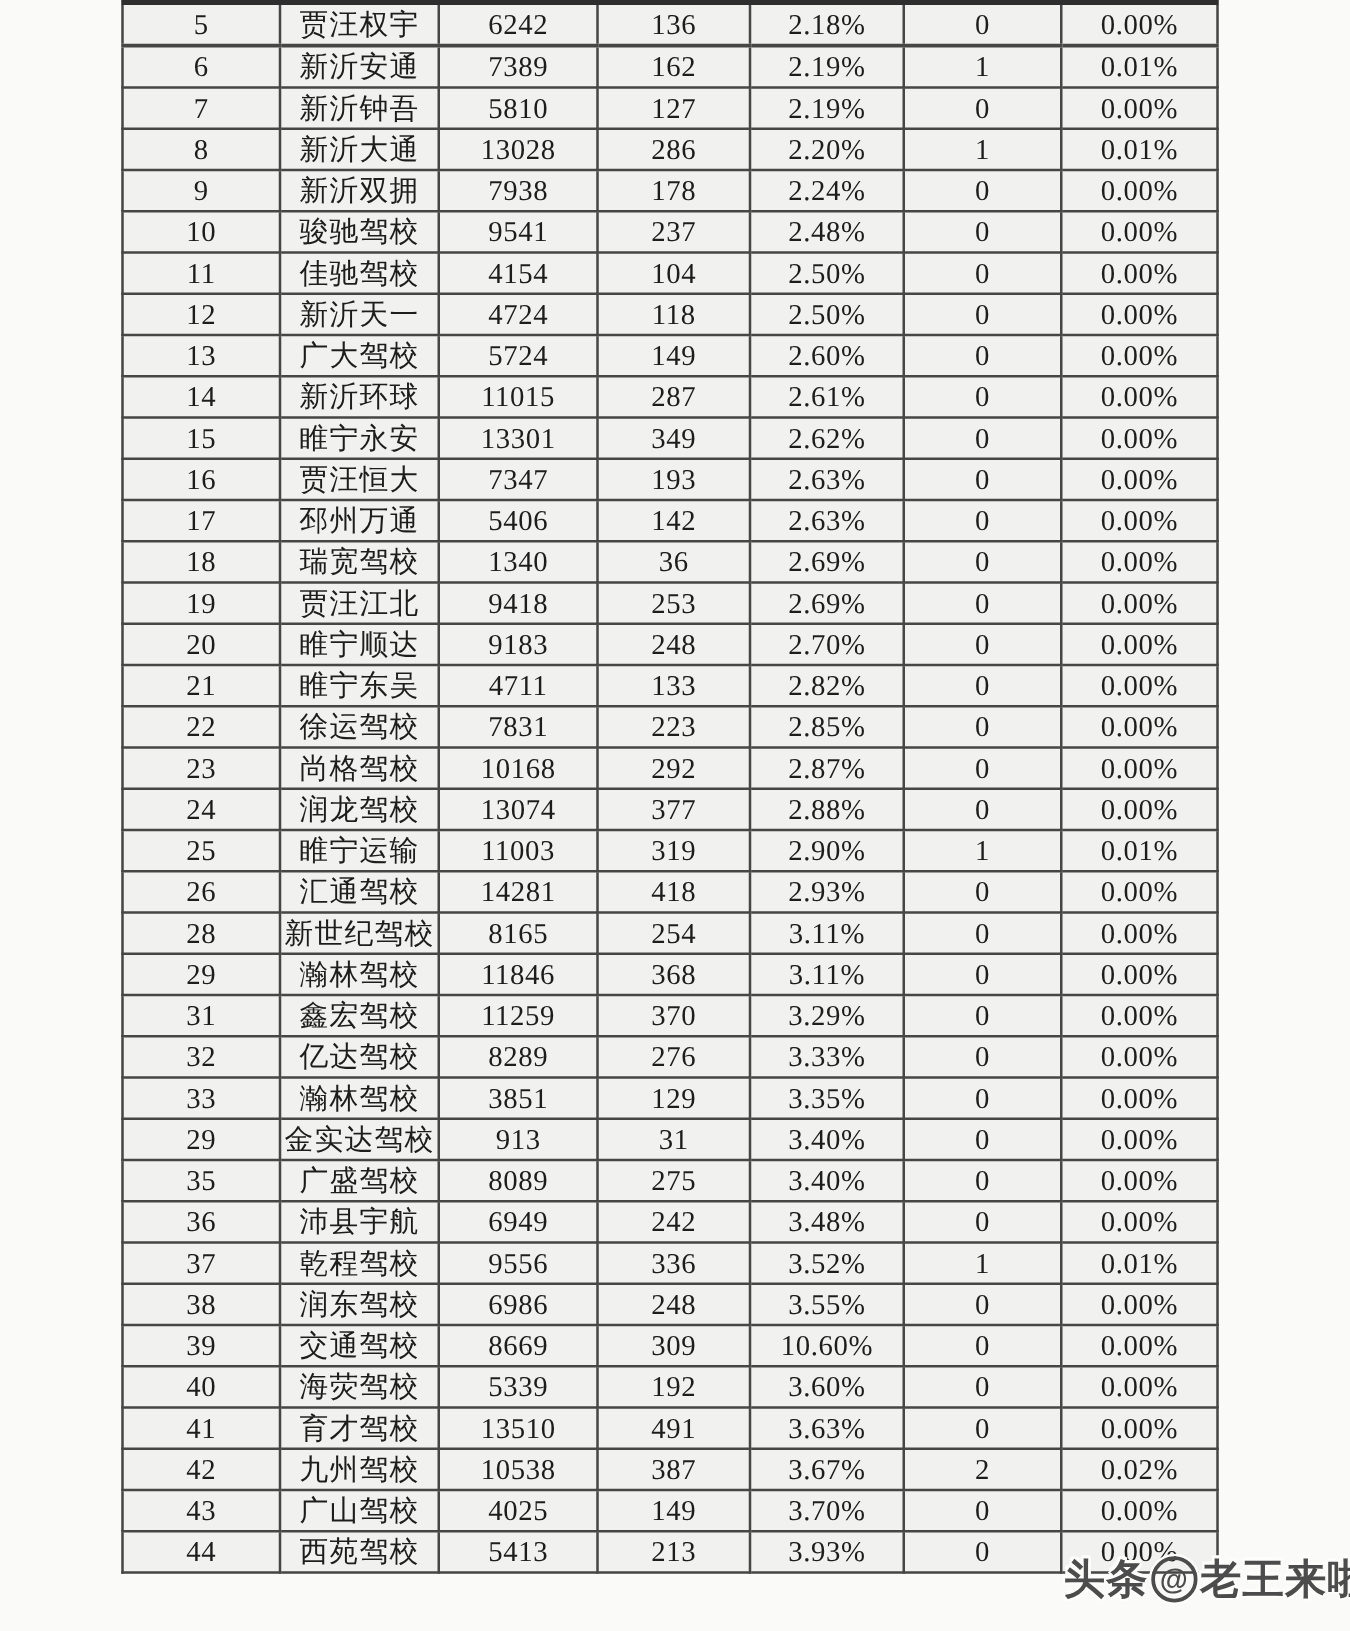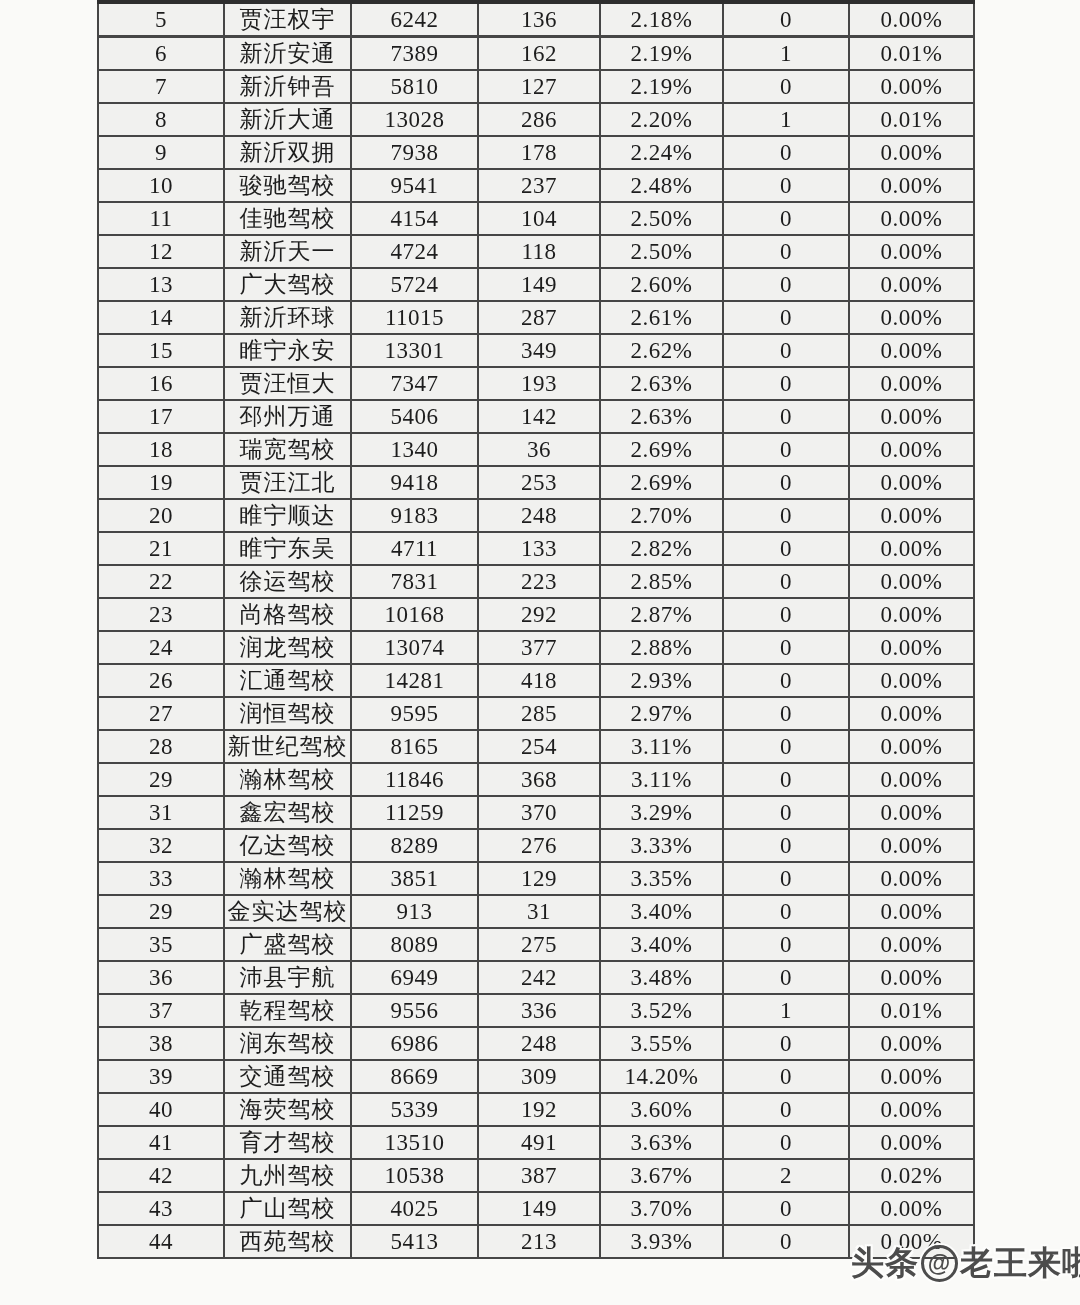--- a/index.html
+++ b/index.html
@@ -238,34 +238,34 @@
       <tr>
         <td>24</td>
         <td class="name">润龙驾校</td>
         <td>13074</td>
         <td>377</td>
         <td>2.88%</td>
         <td>0</td>
         <td>0.00%</td>
       </tr>
       <tr>
+        <td>25</td>
+        <td class="name">睢宁运输</td>
+        <td>11003</td>
+        <td>319</td>
+        <td>2.90%</td>
+        <td>1</td>
+        <td>0.01%</td>
+      </tr>
+      <tr>
         <td>26</td>
         <td class="name">汇通驾校</td>
         <td>14281</td>
         <td>418</td>
         <td>2.93%</td>
-        <td>0</td>
-        <td>0.00%</td>
-      </tr>
-      <tr>
-        <td>27</td>
-        <td class="name">润恒驾校</td>
-        <td>9595</td>
-        <td>285</td>
-        <td>2.97%</td>
         <td>0</td>
         <td>0.00%</td>
       </tr>
       <tr>
         <td>28</td>
         <td class="name">新世纪驾校</td>
         <td>8165</td>
         <td>254</td>
         <td>3.11%</td>
         <td>0</td>
@@ -350,21 +350,21 @@
         <td>248</td>
         <td>3.55%</td>
         <td>0</td>
         <td>0.00%</td>
       </tr>
       <tr>
         <td>39</td>
         <td class="name">交通驾校</td>
         <td>8669</td>
         <td>309</td>
-        <td>14.20%</td>
+        <td>10.60%</td>
         <td>0</td>
         <td>0.00%</td>
       </tr>
       <tr>
         <td>40</td>
         <td class="name">海荧驾校</td>
         <td>5339</td>
         <td>192</td>
         <td>3.60%</td>
         <td>0</td>

